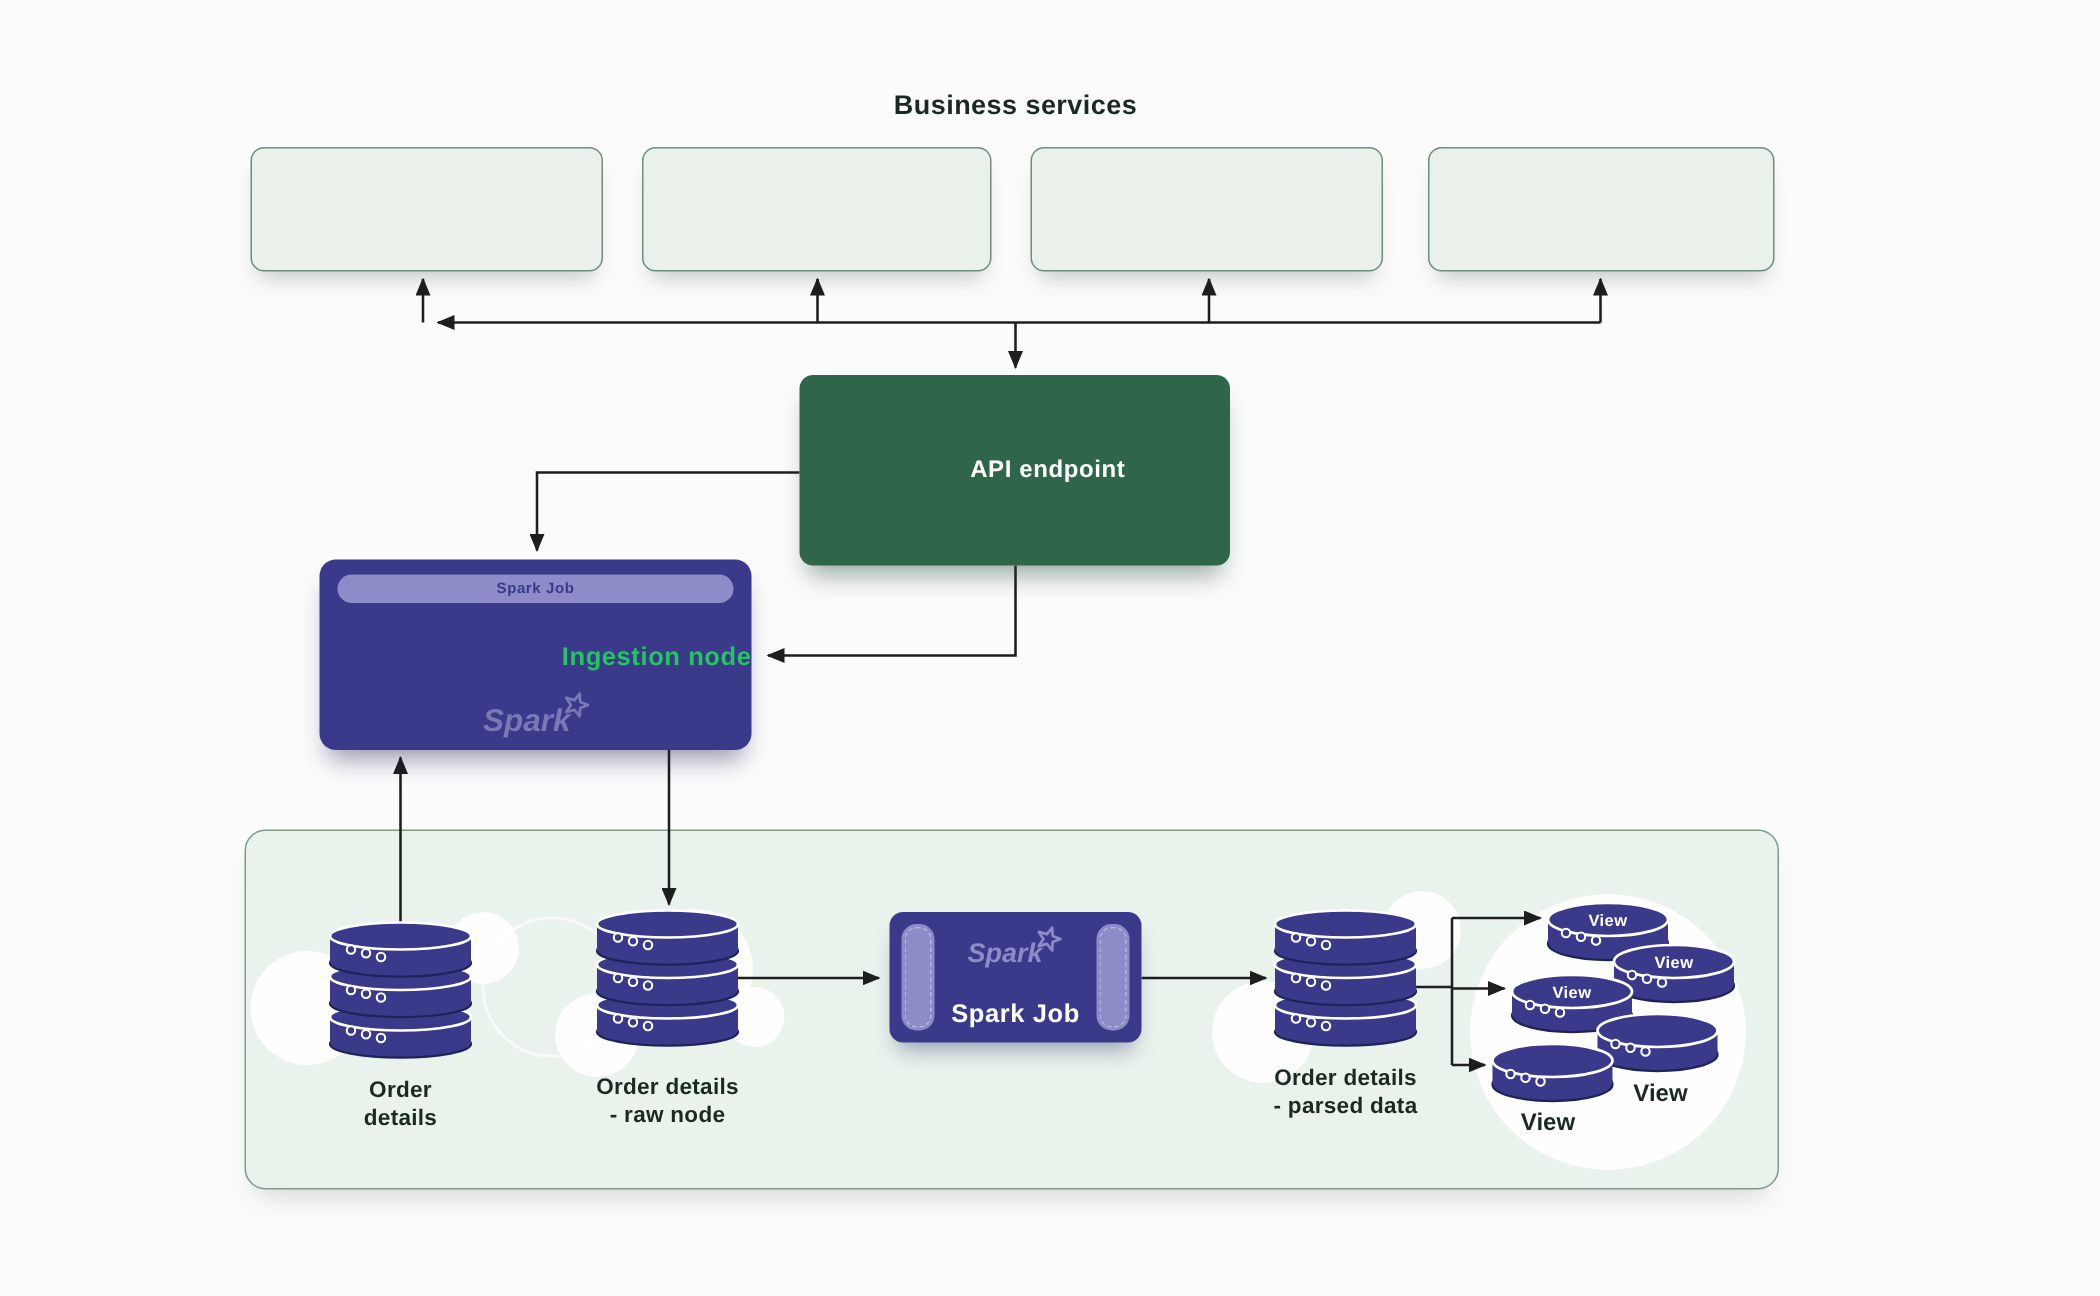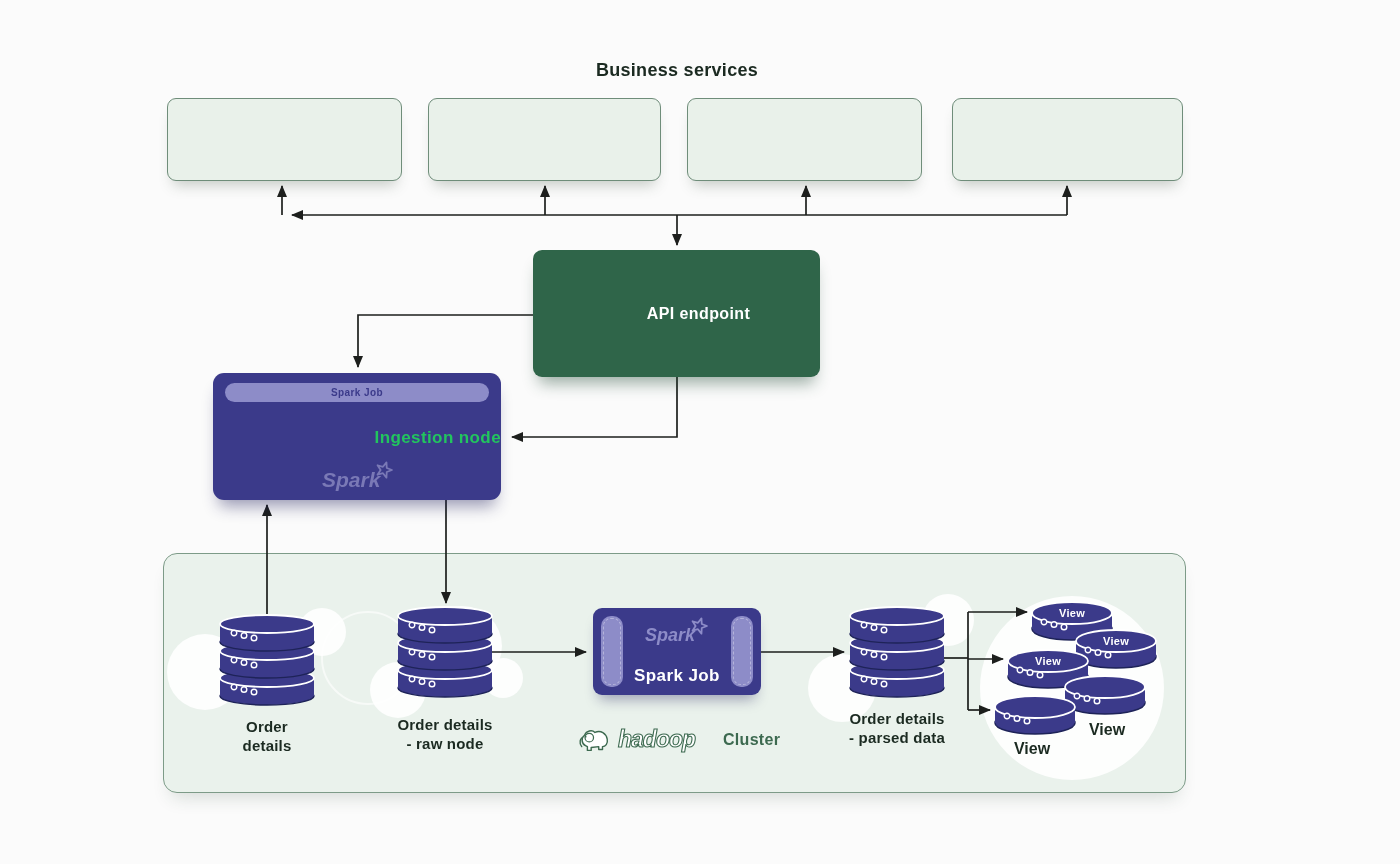--- a/index.html
+++ b/index.html
@@ -210,26 +210,14 @@
     <div>- raw node</div>
   </div>
   <div class="store-label" style="left:815px;top:709px;width:164px">
     <div>Order details</div>
     <div>- parsed data</div>
   </div>
 
   <div class="view-label" style="left:1067px;top:721px">View</div>
   <div class="view-label" style="left:992px;top:740px">View</div>
 
-  <div class="hadoop-wrap">
-    <svg width="34" height="32" viewBox="0 0 36 32">
-      <path d="M7,13 C3,14 2,19 5,23" fill="none" stroke="var(--hadoop-green)" stroke-width="1.5" stroke-linecap="round"></path>
-      <path d="M9,22 C5,20 4,14 8,11 C10,6 16,5 19,8 C25,5 31,9 32,15 C33,20 30,23 27,23 L27,26 L23,26 L23,23 L15,24 L15,27 L11,27 L11,23 Z" fill="#ffffff" stroke="var(--hadoop-green)" stroke-width="1.5" stroke-linejoin="round"></path>
-      <circle cx="13" cy="13.5" r="4.5" fill="#ffffff" stroke="var(--hadoop-green)" stroke-width="1.3"></circle>
-      <circle cx="9.2" cy="12.5" r="0.9" fill="var(--hadoop-green)"></circle>
-    </svg>
-    <svg width="100" height="28" viewBox="0 0 100 28">
-      <text x="1" y="21" font-family="Liberation Sans, sans-serif" font-style="italic" font-weight="800" font-size="23" letter-spacing="-1" fill="#ffffff" stroke="var(--hadoop-green)" stroke-width="1.1">hadoop</text>
-    </svg>
-    <span class="hadoop-cluster-text">Cluster</span>
-  </div>
 
 </div>
 
 </body></html>

